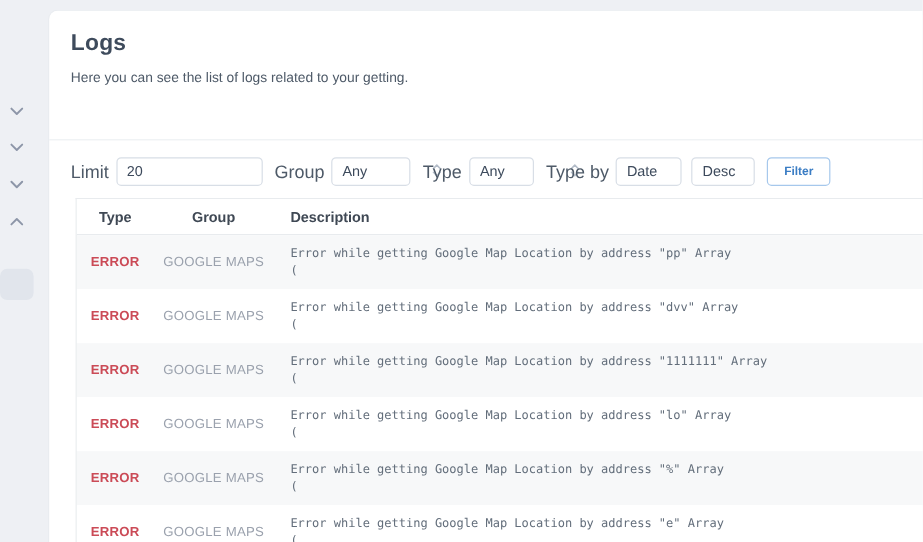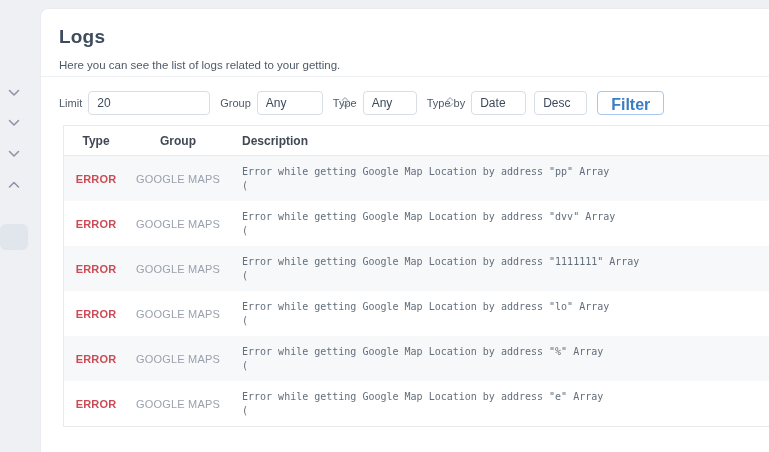--- a/index.html
+++ b/index.html
@@ -27,56 +27,56 @@
 
   
   .card {
     position: absolute; left: 40px; top: 8px; right: 0; bottom: 0;
     background: #ffffff;
     border-top-left-radius: 8px;
     border-left: 1px solid #e9ecf0;
     border-top: 1px solid #e9ecf0;
   }
   .card-header {
-    height: 68px;
+    height: 108px;
     padding: 17px 28px 0 18px;
     border-bottom: 1px solid #edf0f3;
   }
   .page-title {
     font-size: 19px; font-weight: 700; color: #3e4b5c;
     letter-spacing: 0.2px; margin-bottom: 11px;
   }
   .page-subtitle { font-size: 11.5px; color: #4e5a68; }
 
   
   .filter-row {
     display: flex; align-items: center;
     padding: 14px 0 0 18px; height: 38px;
   }
-  .f-label { font-size: 11px; color: #4e5a68; white-space: nowrap; }
+  .f-label { font-size: 15px; color: #4e5a68; white-space: nowrap; }
   .limit-input {
     width: 122px; height: 24px; margin-left: 6px;
     border: 1px solid #d8dee6; border-radius: 4px;
     padding: 0 8px; font-size: 12px; color: #3d4a5c;
     font-family: "Liberation Sans", sans-serif; outline: none;
   }
   .select {
     height: 24px; margin-left: 6px; background: #fff;
     border: 1px solid #d8dee6; border-radius: 4px;
     display: flex; align-items: center; justify-content: space-between;
     padding: 0 6px 0 8px; font-size: 12px; color: #3d4a5c;
     cursor: pointer; white-space: nowrap; gap: 48px;
   }
   .select .unfold { margin-left: 6px; display: block; }
   .w66 { width: 66px; } .w54 { width: 54px; } .w55 { width: 55px; } .w53 { width: 53px; }
   .gap { margin-left: 10px; }
   .filter-btn {
     margin-left: 10px; height: 24px; padding: 4px 13px;
     background: #ffffff; border: 1px solid #a6c8ec; border-radius: 4px;
-    color: #3b7dc4; font-size: 16px; font-weight: 700;
+    color: #3b7dc4; font-size: 10px; font-weight: 700;
     font-family: "Liberation Sans", sans-serif; cursor: pointer;
   }
 
   
   .log-table {
     margin: 10px 0 0 22px;
     border: 1px solid #e8ebee; border-right: none;
   }
   .t-head {
     display: flex; align-items: center; height: 30px;

